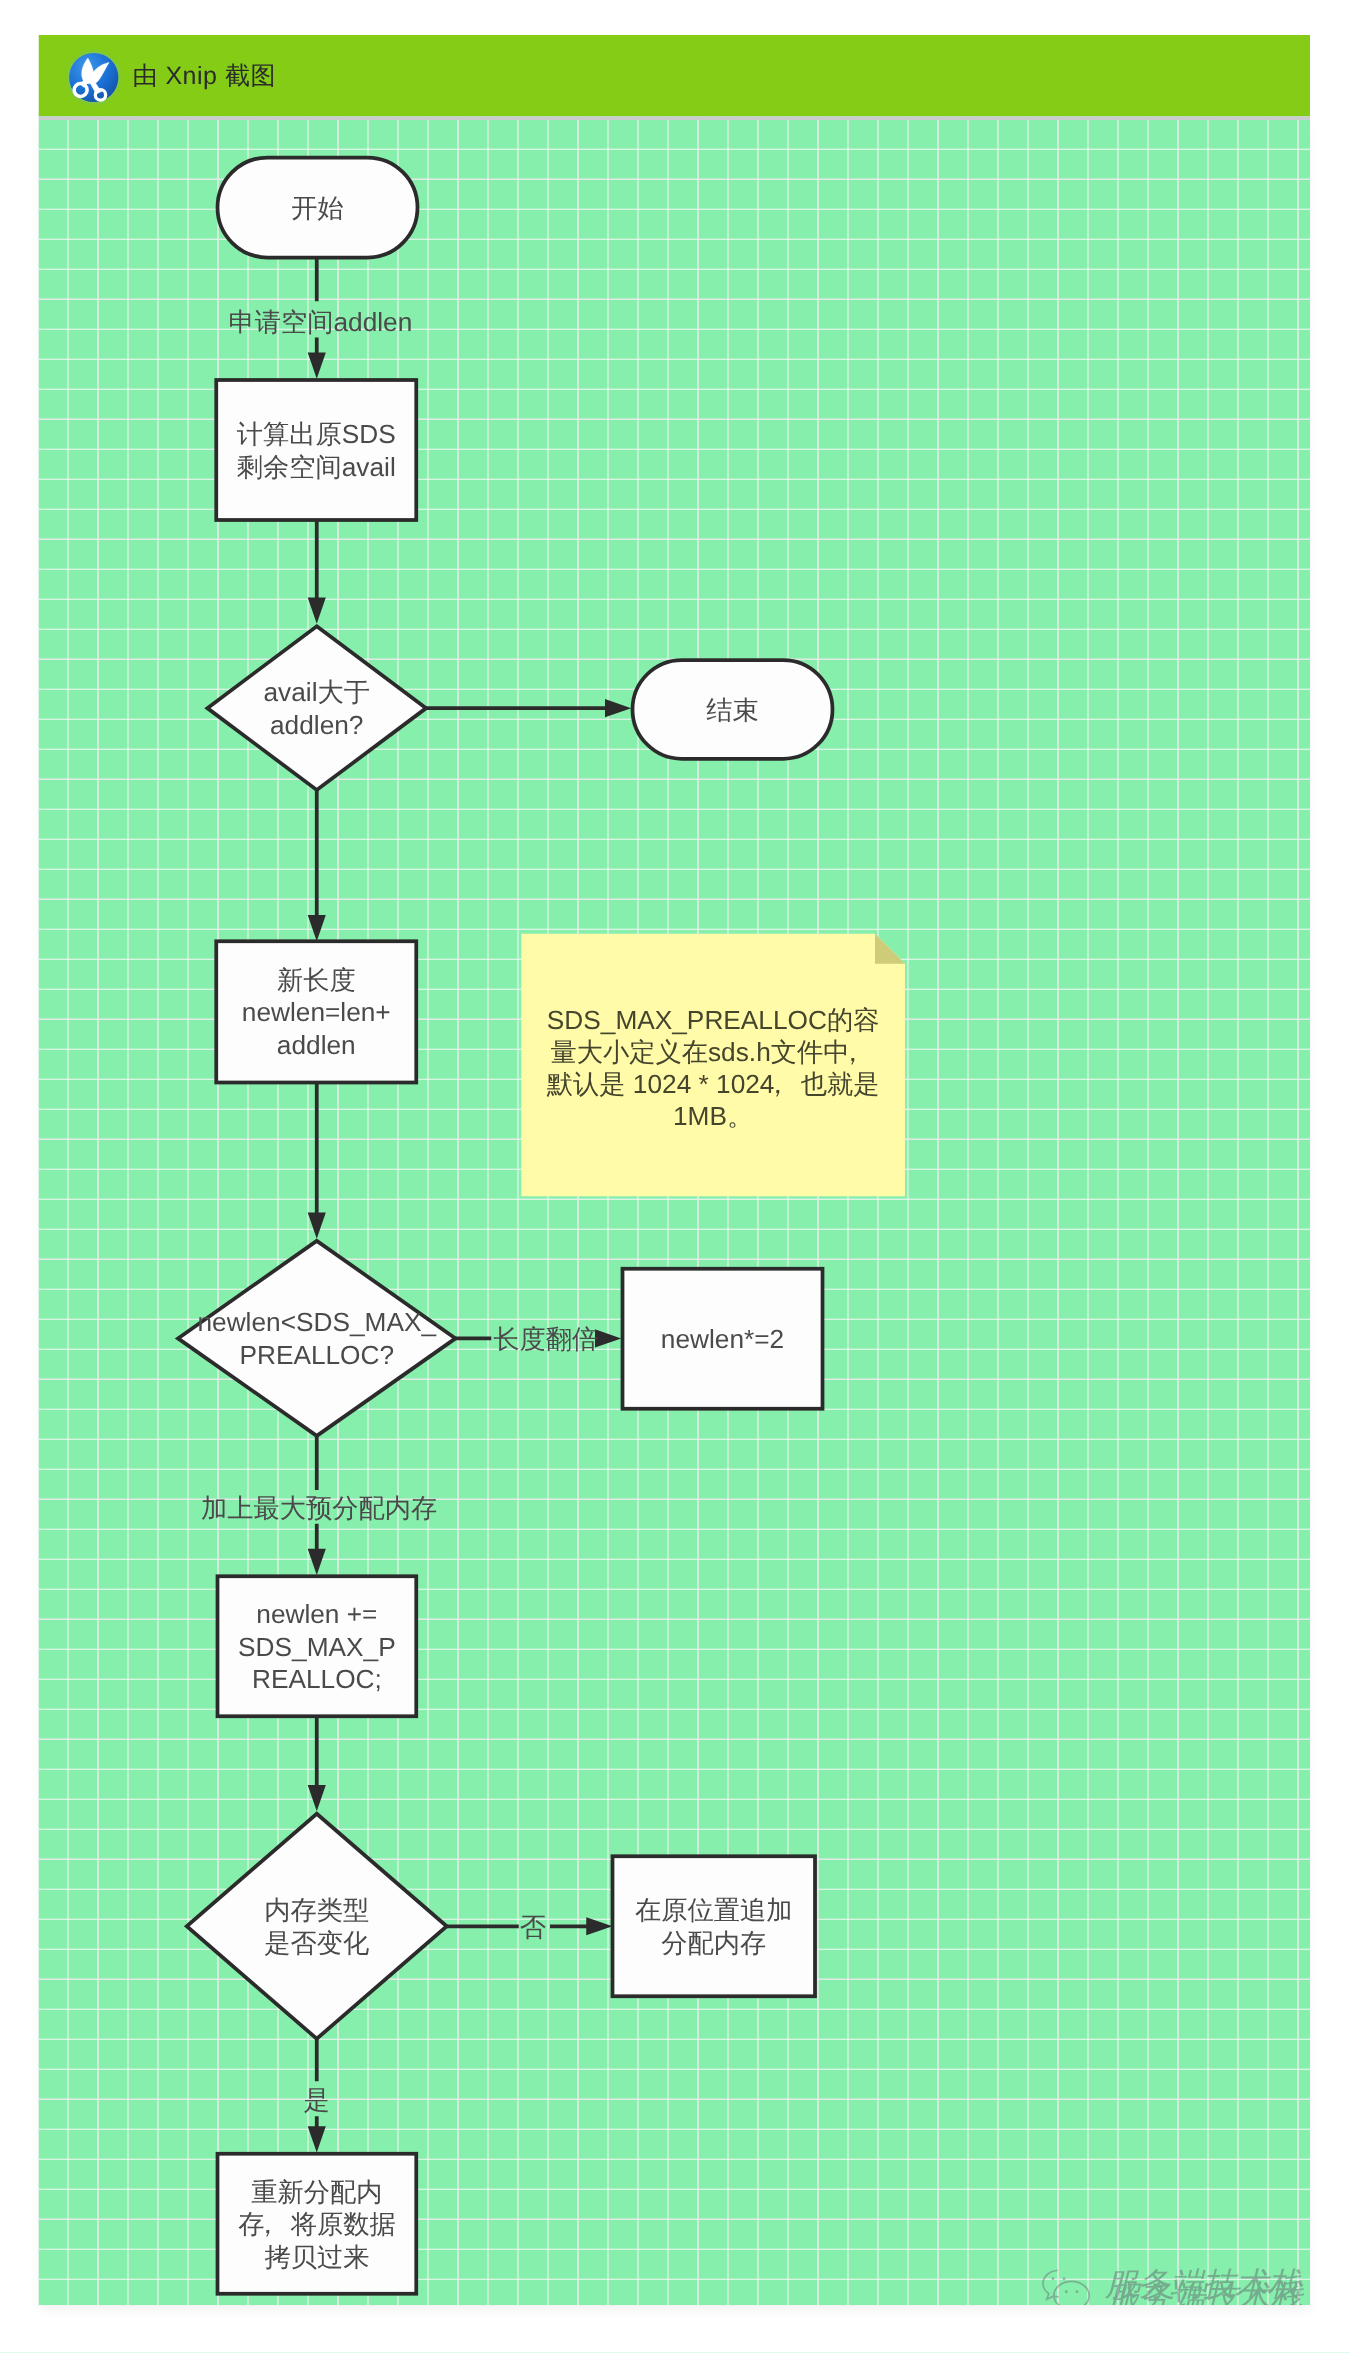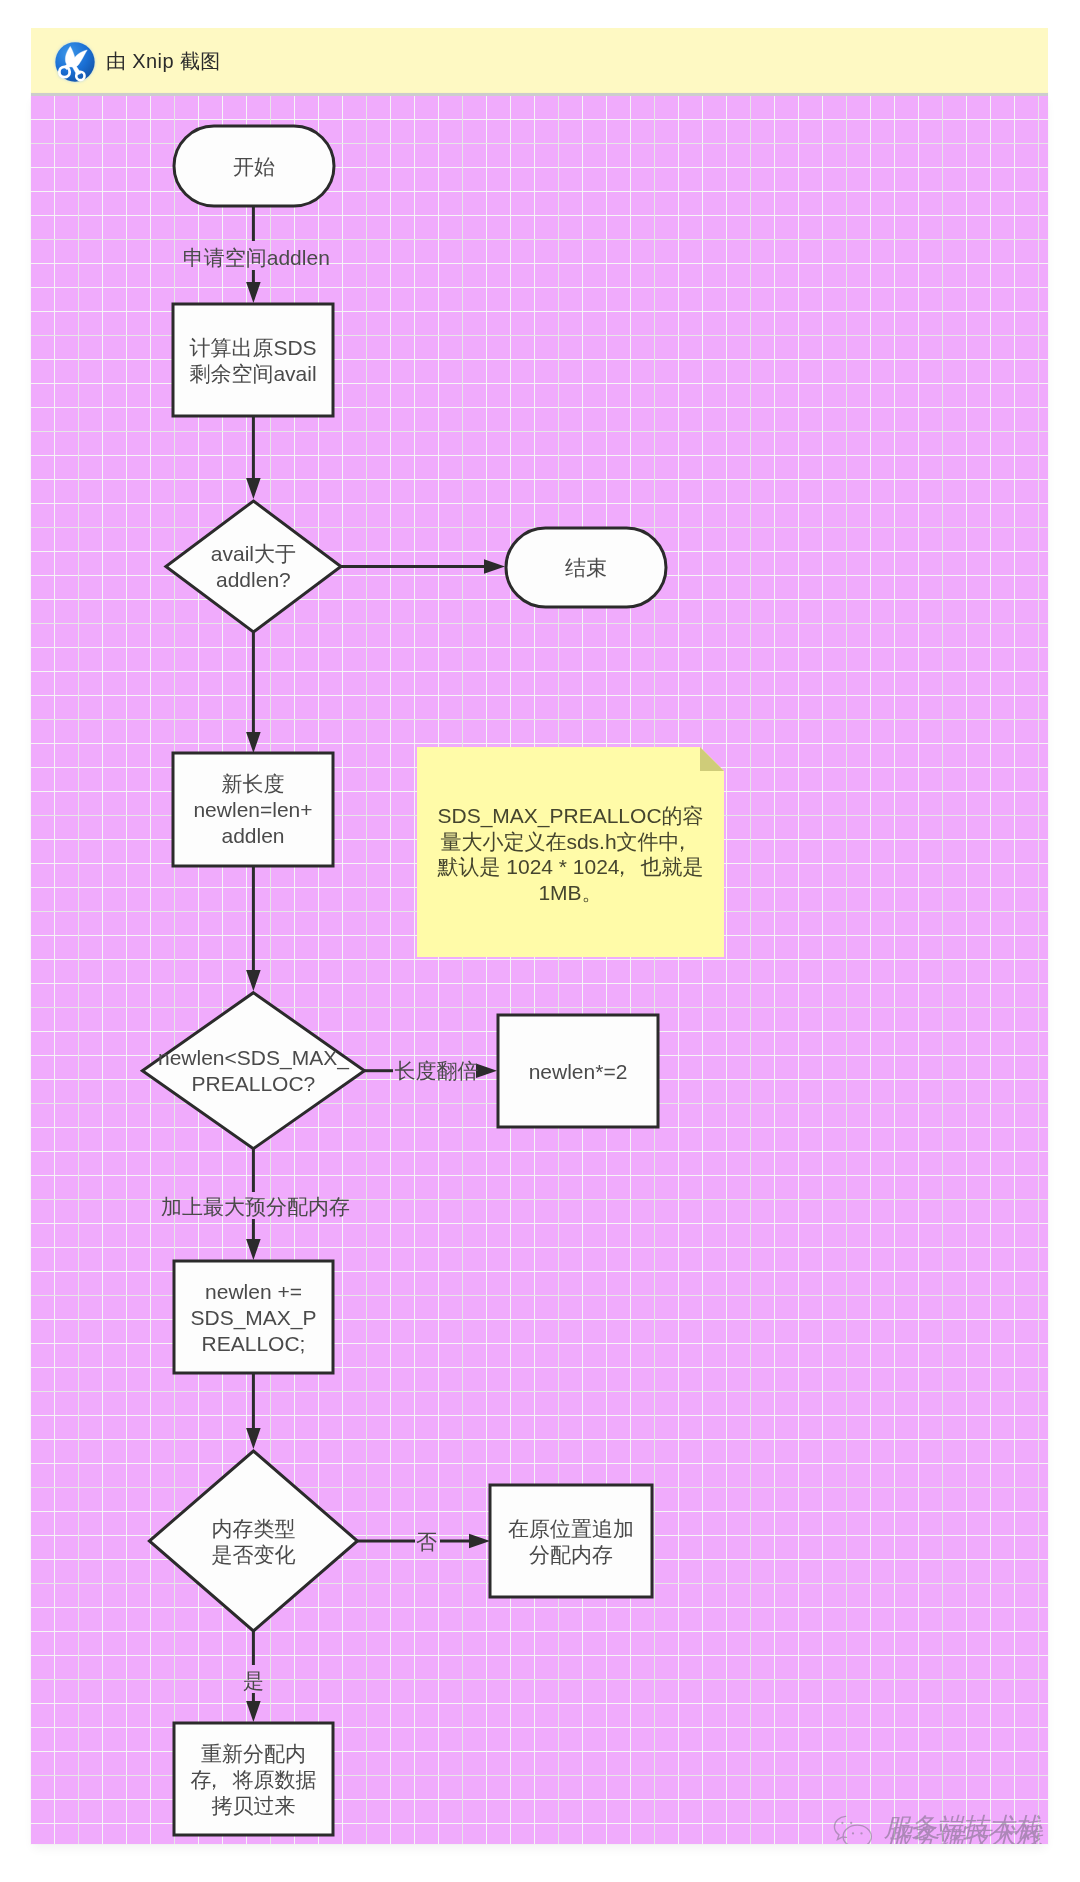--- a/index.html
+++ b/index.html
@@ -2,29 +2,29 @@
 <html><head>
 <meta charset="utf-8">
 <style>
   html,body{margin:0;padding:0;}
   body{width:1080px;height:1882px;background:#ffffff;
        font-family:"Liberation Sans",sans-serif;overflow:hidden;}
   #page{position:absolute;left:0;top:0;width:1080px;height:1882px;background:#ffffff;}
 
   
   #xnip-header{position:absolute;left:31px;top:28px;width:1017px;height:65px;
-               background:#fef9c3;display:flex;align-items:center;}
+               background:#84cc16;display:flex;align-items:center;}
   #xnip-header .logo{width:42px;height:42px;margin-left:23px;display:block;margin-top:2px;
                      filter:drop-shadow(0 0 1.5px rgba(120,180,255,0.55));}
   #xnip-header .title{margin-left:10px;font-size:20px;line-height:1;color:#2b2b2b;
                       font-weight:400;letter-spacing:0.4px;}
 
   
   #canvas{position:absolute;left:31px;top:93px;width:1017px;height:1751px;
-          background:#f0abfc;overflow:hidden;
+          background:#86efac;overflow:hidden;
           box-shadow:0 6px 10px -2px rgba(0,0,0,0.055), 0 0 0 1px rgba(0,0,0,0.012);}
   #grid{position:absolute;left:0;top:0;width:1017px;height:1751px;
     background-image:
       linear-gradient(to right, #e6e6e6 1px, transparent 1px),
       linear-gradient(to bottom, #e6e6e6 1px, transparent 1px),
       linear-gradient(to right, #f6f6f6 1px, transparent 1px),
       linear-gradient(to bottom, #f6f6f6 1px, transparent 1px);
     background-size:96px 96px, 96px 96px, 24px 24px, 24px 24px;
     background-position:47px 50px, 47px 50px, 47px 50px, 47px 50px;
   }

